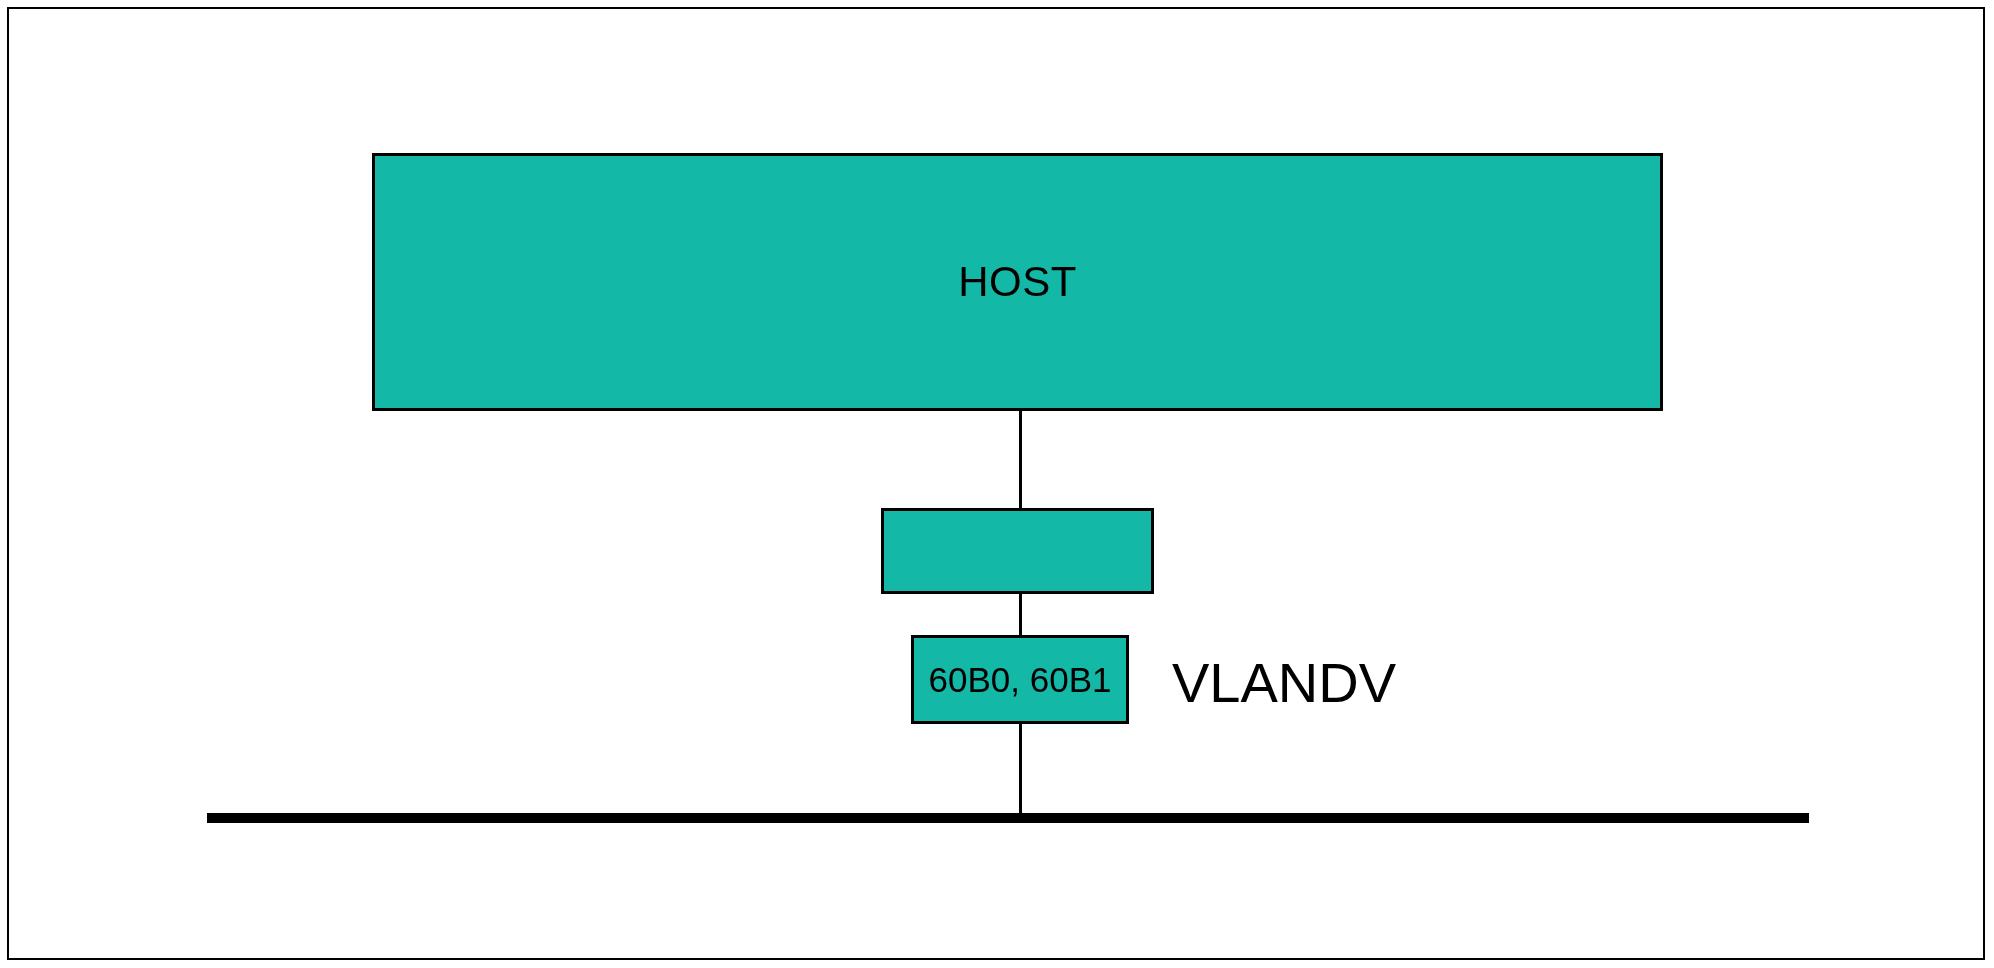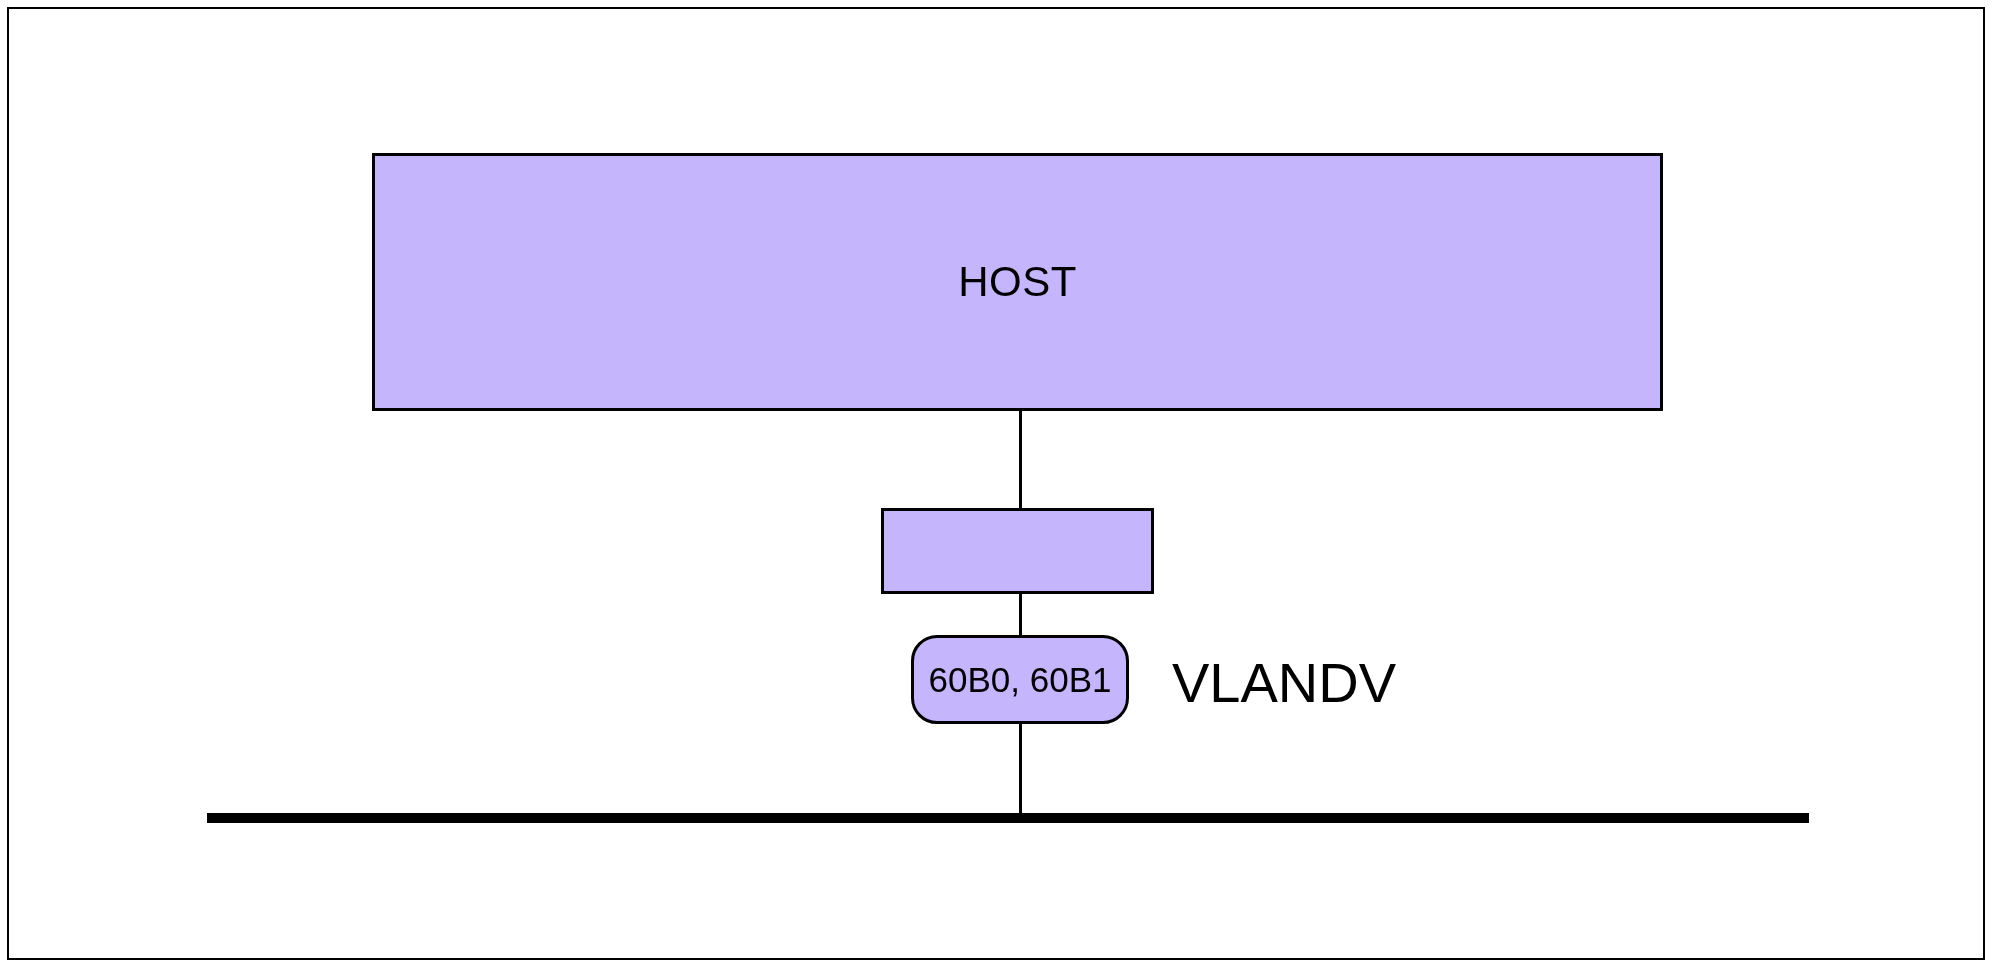--- a/index.html
+++ b/index.html
@@ -30,21 +30,21 @@
     border: 2px solid #000000;
     box-sizing: border-box;
     background: #ffffff;
   }
 
   
   .node-box {
     position: absolute;
     border: 3px solid #000000;
     box-sizing: border-box;
-    background: #c4b5fd;
+    background: #14b8a6;
     display: flex;
     align-items: center;
     justify-content: center;
     color: #000000;
   }
 
   .host-box {
     left: 363px;
     top: 144px;
     width: 1291px;
@@ -69,21 +69,20 @@
     font-size: 34px;
     line-height: 1;
     color: #000000;
   }
 
   .port-box {
     left: 902px;
     top: 626px;
     width: 218px;
     height: 89px;
-    border-radius: 26px;
   }
 
   .port-label {
     font-size: 35px;
     line-height: 1;
     white-space: nowrap;
     color: #000000;
   }
 
   

